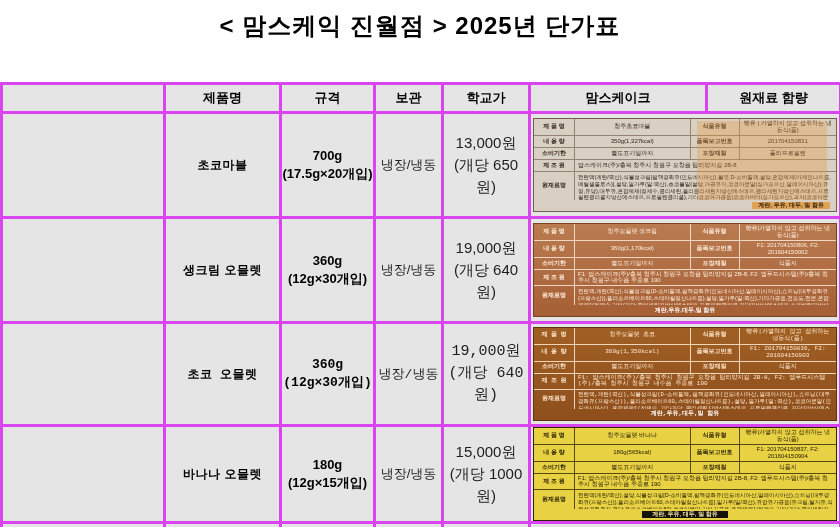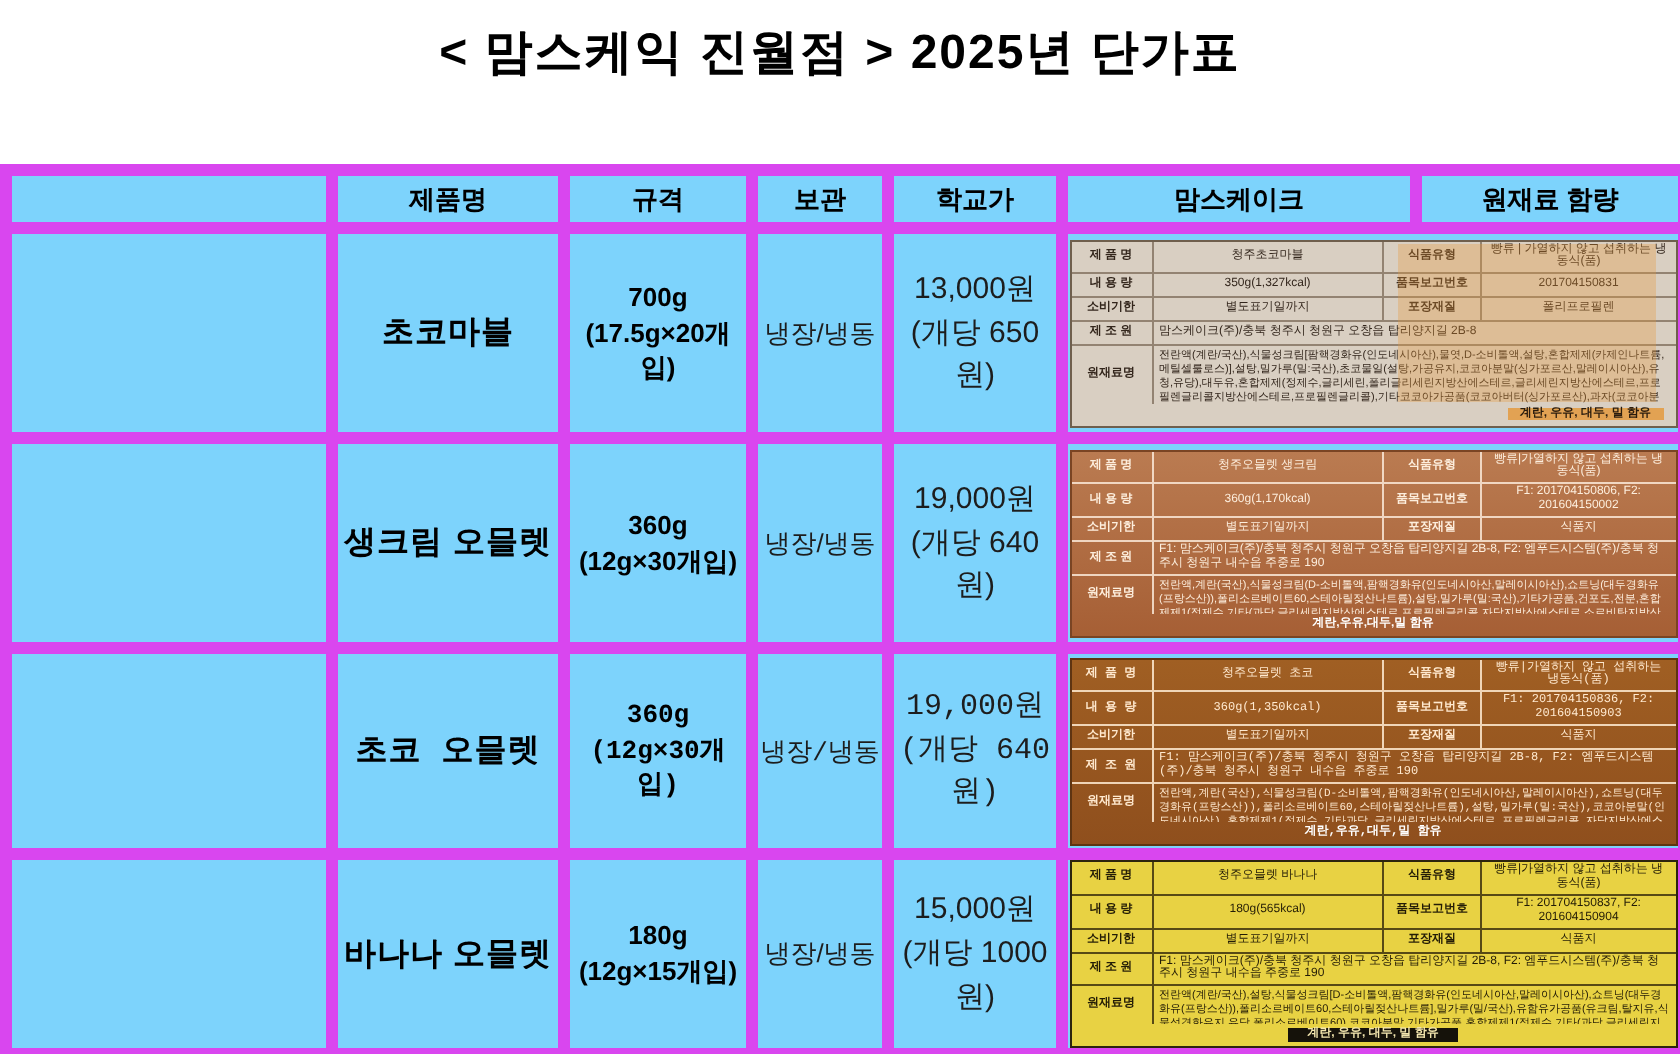--- a/index.html
+++ b/index.html
@@ -6,32 +6,32 @@
   #page{position:relative;width:840px;height:527px;background:#fff;overflow:hidden;
         font-family:"Liberation Sans","DejaVu Sans",sans-serif;color:#000;}
 
   
   .doc-header{position:absolute;top:0;left:0;width:840px;height:82px;text-align:center;}
   .doc-title{margin-top:10px;font-size:24px;font-weight:bold;letter-spacing:1px;}
   .doc-subtitle{margin-top:6px;font-size:15px;font-weight:bold;}
 
   
   table.price{position:absolute;top:82px;left:0;width:839px;border-collapse:collapse;table-layout:fixed;}
-  table.price th,table.price td{border:6px solid #d946ef;padding:0;vertical-align:middle;text-align:center;
-        overflow:hidden;background:#7dd3fc;box-sizing:border-box;}
+  table.price th,table.price td{border:3px solid #d946ef;padding:0;vertical-align:middle;text-align:center;
+        overflow:hidden;background:#e5e5e5;box-sizing:border-box;}
   table.price th{height:29px;font-size:13px;font-weight:bold;}
   col.c-photo{width:163px;} col.c-name{width:116px;} col.c-spec{width:94px;}
   col.c-store{width:68px;} col.c-price{width:87px;} col.c-feat{width:177px;} col.c-raw{width:134px;}
 
   tr.r-body{height:105px;}
   tr.r3{height:103px;font-family:Liberation Mono, monospace;} tr.r4{height:95px;padding-left:28px;}
   tr.r-partial{height:7px;}
   tr.r-partial td{border-bottom:none;}
 
-  .name-cell{font-size:16px;font-weight:bold;letter-spacing:.5px;}
+  .name-cell{font-size:12px;font-weight:bold;letter-spacing:.5px;}
   .spec-cell{font-size:13px;font-weight:bold;line-height:1.35;}
   .store-cell{font-size:13px;color:#1d1d1d;}
   .price-cell{font-size:15px;color:#1d1d1d;line-height:1.45;}
 
   
   .photo{position:relative;width:100%;height:100%;overflow:hidden;}
   .photo .grid{position:absolute;display:grid;}
   .photo span{display:block;position:relative;}
 
   .photo-marble{background:#ece9e4;}

